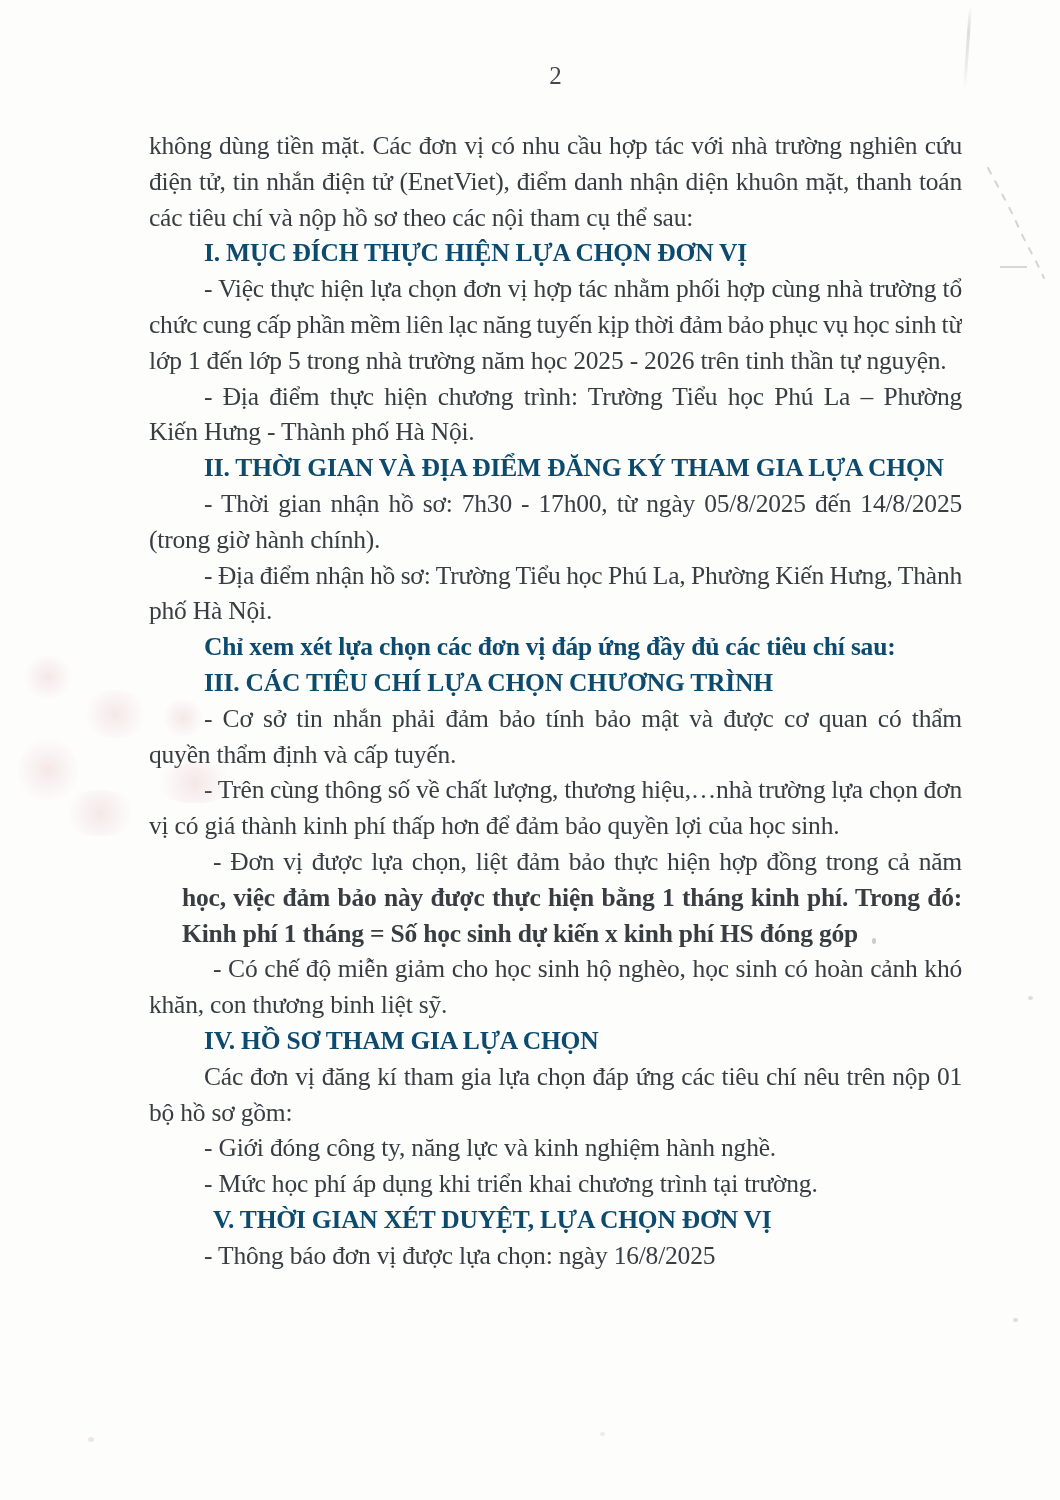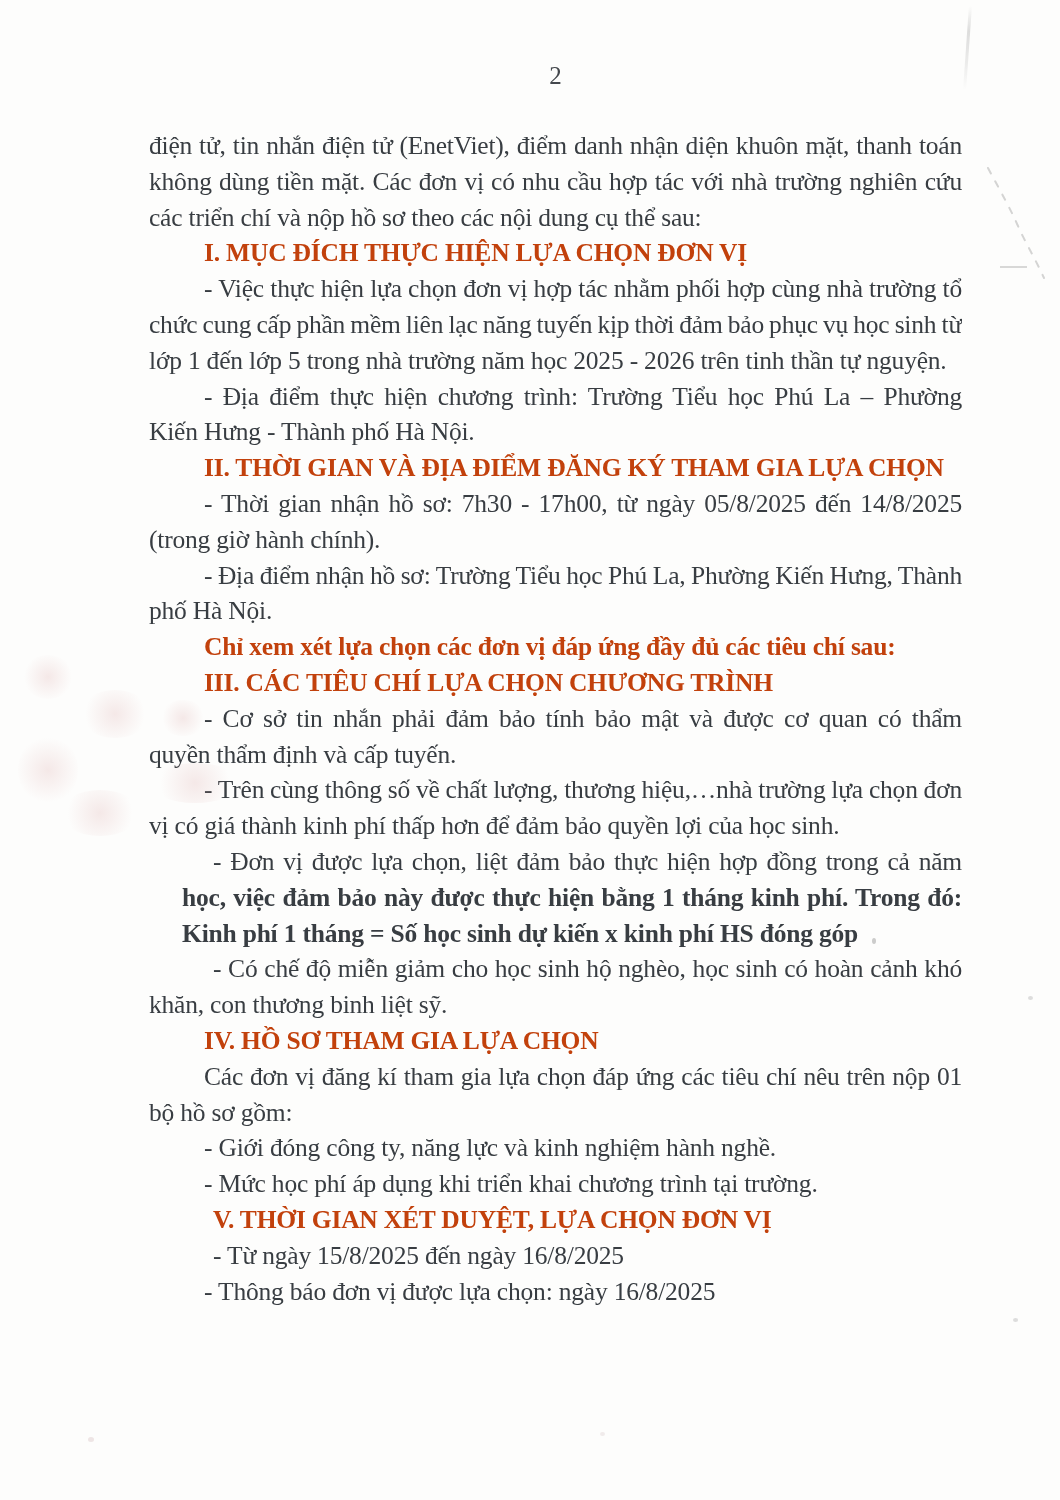--- a/index.html
+++ b/index.html
@@ -34,21 +34,21 @@
     height: 35.8px;
     white-space: nowrap;
   }
   .ln.j {
     white-space: normal;
     overflow: hidden;
     text-align: justify;
     text-align-last: justify;
     word-spacing: -1.5px;
   }
-  .b  { font-weight: bold; color: #c2410c; }
+  .b  { font-weight: bold; color: #0c4a6e; }
   .i1 { padding-left: 55px; }
   .i2 { padding-left: 33px; font-weight: bold; }
   .i3 { padding-left: 64px; }
 
   
   .artifact { position: absolute; pointer-events: none; }
   .streak-top {
     top: 6px; left: 966px; width: 3px; height: 84px;
     background: linear-gradient(to bottom, rgba(150,150,150,0) 0%, rgba(160,160,160,0.35) 30%, rgba(170,170,170,0.2) 70%, rgba(170,170,170,0) 100%);
     transform: rotate(4deg);
@@ -79,23 +79,23 @@
   .speck5 { top: 1432px; left: 600px;  width: 5px; height: 4px; background: rgba(205,185,185,0.25); }
 </style>
 </head>
 <body>
 
 <div class="page">
 
   <div class="page-number">2</div>
 
   <div class="content">
+    <div class="ln j">không dùng tiền mặt. Các đơn vị có nhu cầu hợp tác với nhà trường nghiên cứu</div>
     <div class="ln j">điện tử, tin nhắn điện tử (EnetViet), điểm danh nhận diện khuôn mặt, thanh toán</div>
-    <div class="ln j">không dùng tiền mặt. Các đơn vị có nhu cầu hợp tác với nhà trường nghiên cứu</div>
-    <div class="ln">các triển chí và nộp hồ sơ theo các nội dung cụ thể sau:</div>
+    <div class="ln">các tiêu chí và nộp hồ sơ theo các nội tham cụ thể sau:</div>
     <div class="ln b i1">I. MỤC ĐÍCH THỰC HIỆN LỰA CHỌN ĐƠN VỊ</div>
     <div class="ln j i1">- Việc thực hiện lựa chọn đơn vị hợp tác nhằm phối hợp cùng nhà trường tổ</div>
     <div class="ln j">chức cung cấp phần mềm liên lạc năng tuyến kịp thời đảm bảo phục vụ học sinh từ</div>
     <div class="ln">lớp 1 đến lớp 5 trong nhà trường năm học 2025 - 2026 trên tinh thần tự nguyện.</div>
     <div class="ln j i1">- Địa điểm thực hiện chương trình: Trường Tiểu học Phú La – Phường</div>
     <div class="ln">Kiến Hưng - Thành phố Hà Nội.</div>
     <div class="ln b i1">II. THỜI GIAN VÀ ĐỊA ĐIỂM ĐĂNG KÝ THAM GIA LỰA CHỌN</div>
     <div class="ln j i1">- Thời gian nhận hồ sơ: 7h30 - 17h00, từ ngày 05/8/2025 đến 14/8/2025</div>
     <div class="ln">(trong giờ hành chính).</div>
     <div class="ln j i1">- Địa điểm nhận hồ sơ: Trường Tiểu học Phú La, Phường Kiến Hưng, Thành</div>
@@ -110,21 +110,20 @@
     <div class="ln j i2">học, việc đảm bảo này được thực hiện bằng 1 tháng kinh phí. Trong đó: kinh</div>
     <div class="ln i2">Kinh phí 1 tháng = Số học sinh dự kiến x kinh phí HS đóng góp</div>
     <div class="ln j i3">- Có chế độ miễn giảm cho học sinh hộ nghèo, học sinh có hoàn cảnh khó</div>
     <div class="ln">khăn, con thương binh liệt sỹ.</div>
     <div class="ln b i1">IV. HỒ SƠ THAM GIA LỰA CHỌN</div>
     <div class="ln j i1">Các đơn vị đăng kí tham gia lựa chọn đáp ứng các tiêu chí nêu trên nộp 01</div>
     <div class="ln">bộ hồ sơ gồm:</div>
     <div class="ln i1">- Giới đóng công ty, năng lực và kinh nghiệm hành nghề.</div>
     <div class="ln i1">- Mức học phí áp dụng khi triển khai chương trình tại trường.</div>
     <div class="ln b i3">V. THỜI GIAN XÉT DUYỆT, LỰA CHỌN ĐƠN VỊ</div>
-    <div class="ln i3">- Từ ngày 15/8/2025 đến ngày 16/8/2025</div>
     <div class="ln i1">- Thông báo đơn vị được lựa chọn: ngày 16/8/2025</div>
   </div>
 
   <div class="artifact streak-top"></div>
   <svg class="artifact scratch-diagonal" width="80" height="140" viewBox="0 0 80 140">
     <path d="M8,8 C 22,34 30,48 38,66 C 46,84 56,100 64,118" fill="none" stroke="rgba(150,150,150,0.4)" stroke-width="2" stroke-dasharray="6 9" stroke-linecap="round"></path>
   </svg>
   <div class="artifact dash-h"></div>
   <div class="artifact blob blob1"></div>
   <div class="artifact blob blob2"></div>

